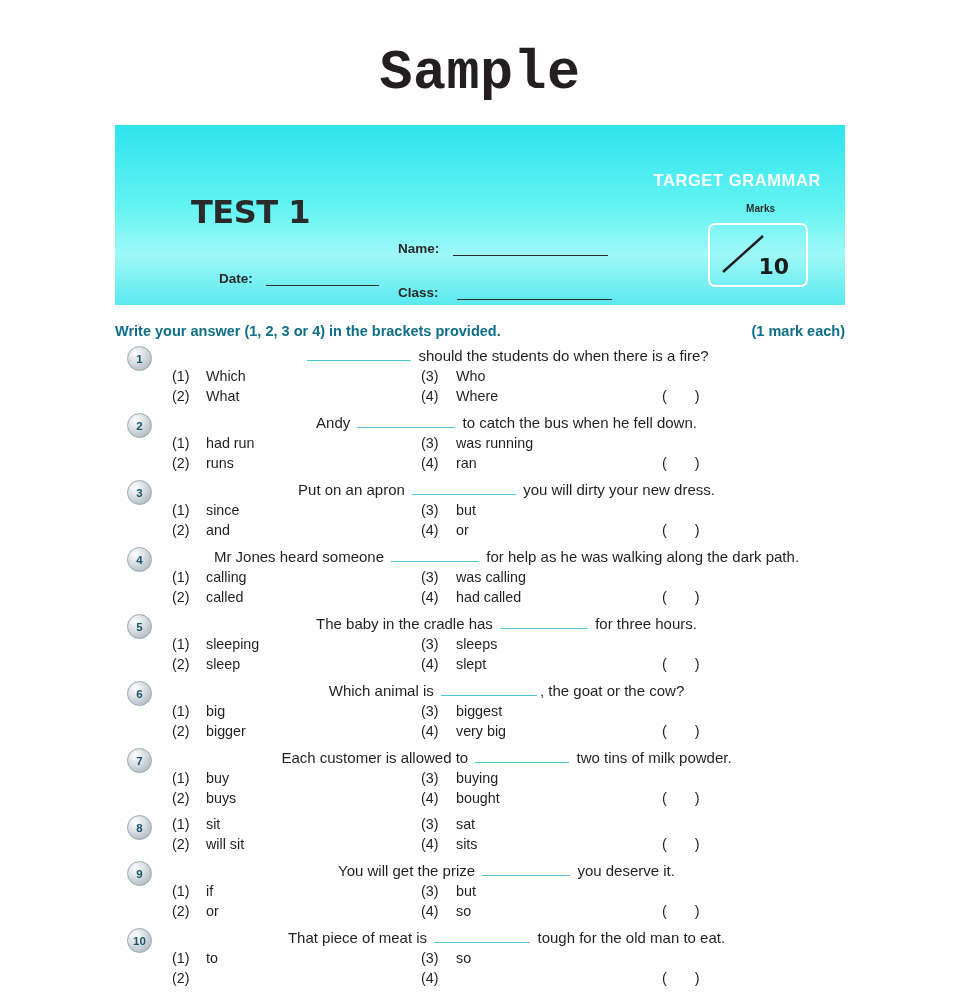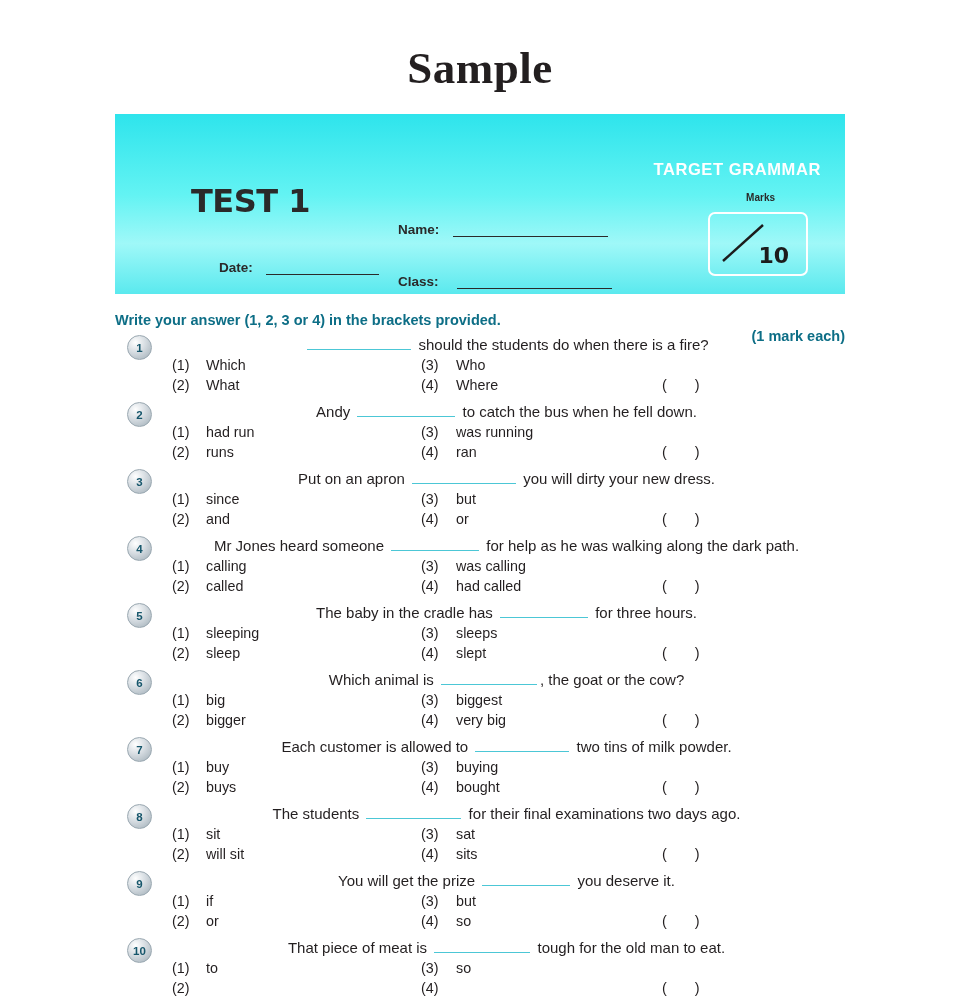--- a/index.html
+++ b/index.html
@@ -9,23 +9,23 @@
   }
   body {
     width: 960px;
     height: 1000px;
     font-family: "Liberation Sans", sans-serif;
     color: #231f20;
     overflow: hidden;
     position: relative;
   }
   .page-title {
-    font-family: Liberation Serif, serif;
-    font-weight: bold;
-    font-size: 45px;
+    font-family: Liberation Mono, monospace;
+    font-weight: bold;
+    font-size: 55px;
     text-align: center;
     margin-top: 42px;
     letter-spacing: 0.5px;
   }
 
   
   .banner {
     position: relative;
     margin: 20px auto 0 auto;
     width: 730px;
@@ -56,21 +56,21 @@
     font-size: 13.5px;
     font-weight: bold;
     color: #2a2a2a;
   }
   .field .line {
     display: inline-block;
     border-bottom: 1.6px solid #2a2a2a;
     height: 14px;
     vertical-align: bottom;
   }
-  .f-name { left: 283px; top: 108px; }
+  .f-name { left: 283px; top: 116px; }
   .f-name .line { width: 155px; margin-left: 14px; }
   .f-date { left: 76px;  top: 146px; padding-left: 28px; }
   .f-date .line { width: 113px; margin-left: 13px; }
   .f-class { left: 283px; top: 160px; text-align: right; }
   .f-class .line { width: 155px; margin-left: 18px; }
 
   .marks-label {
     position: absolute;
     right: 70px;
     top: 78px;
@@ -110,21 +110,21 @@
     position: relative;
     width: 730px;
     margin: 18px auto 0 auto;
     font-size: 14.5px;
     font-weight: bold;
     color: #0d6e86;
   }
   .instruction .marks-each {
     position: absolute;
     right: 0;
-    top: 16px;
+    top: 0;
   }
 
   
   .questions {
     width: 730px;
     margin: 6px auto 0 auto;
     position: relative;
   }
   .q {
     position: relative;
@@ -344,21 +344,20 @@
           <span class="o-tag c1-tag">(2)</span>
           <span class="o-txt c1-txt">buys</span>
           <span class="o-tag c2-tag">(4)</span>
           <span class="o-txt c2-txt">bought</span>
         </div>
         <div class="brackets"><span>(</span><span class="rp">)</span></div>
       </div>
     </div>
     <div class="q">
       <div class="q-num">8</div>
-      <div class="stem"><span>The students </span><span class="blank" style="width: 95px;"></span><span> for their final examinations two days ago.</span></div>
       <div class="opts">
         <div class="opt-row">
           <span class="o-tag c1-tag">(1)</span>
           <span class="o-txt c1-txt">sit</span>
           <span class="o-tag c2-tag">(3)</span>
           <span class="o-txt c2-txt">sat</span>
         </div>
         <div class="opt-row">
           <span class="o-tag c1-tag">(2)</span>
           <span class="o-txt c1-txt">will sit</span>

